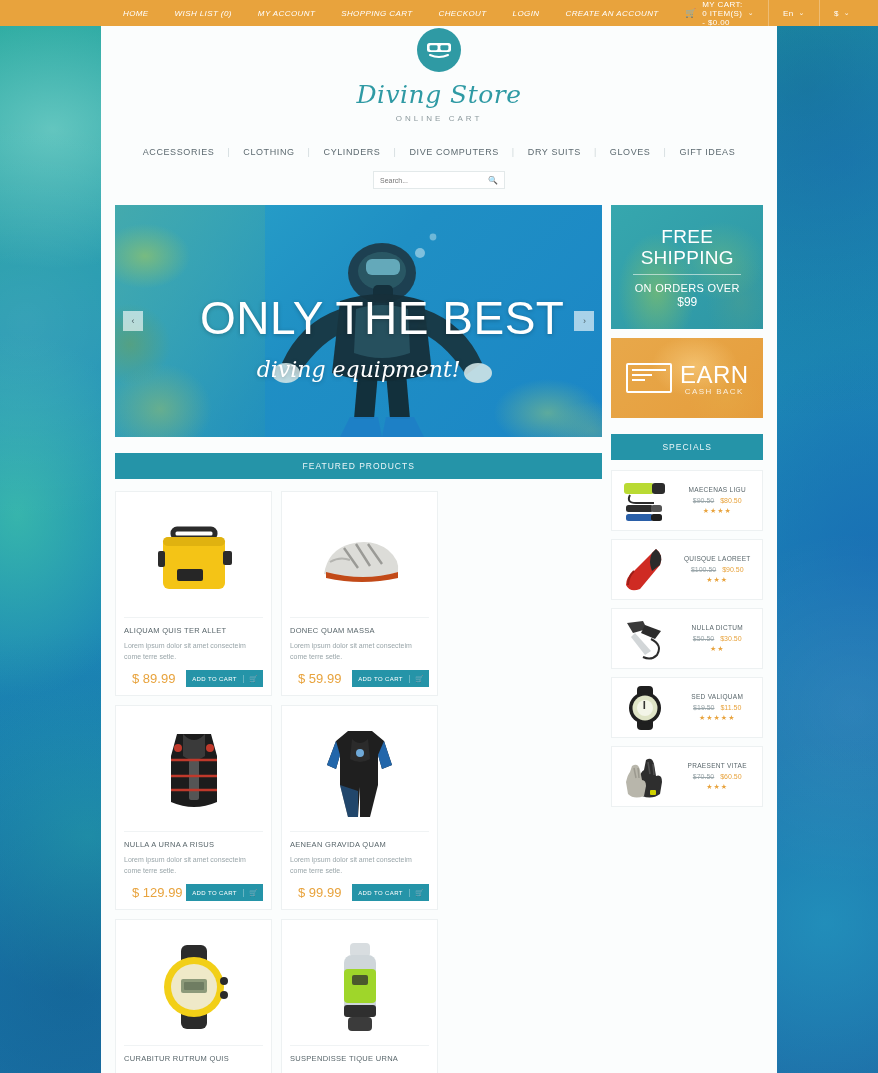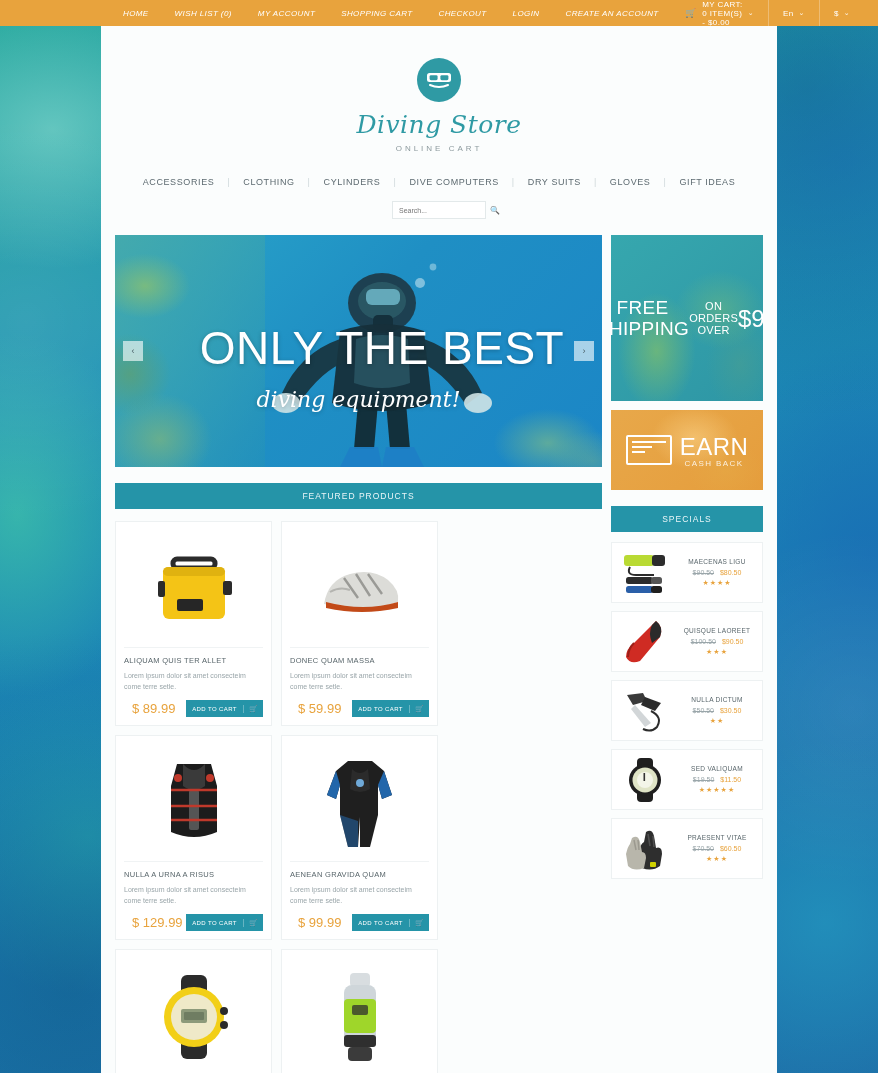--- a/index.html
+++ b/index.html
@@ -49,21 +49,21 @@
   .caret { font-size: 7px; opacity:.9; }
   
   .page {
     position: relative; z-index: 4;
     width: 676px; margin: 0 auto;
     background: #fbfdfd;
     min-height: 1047px;
     padding-bottom: 0;
   }
   
-  .logo-wrap { padding: 32px 0 8px; text-align: center; }
+  .logo-wrap { padding: 2px 0 8px; text-align: center; }
   .logo-circle {
     width: 44px; height: 44px; border-radius: 50%;
     background: #2f9aa4; margin: 0 auto 8px;
     display: flex; align-items: center; justify-content: center;
   }
   .logo-name {
     font-family: "DejaVu Serif", serif; font-style: italic;
     font-size: 25px; color: #2f9aa4; letter-spacing: .5px;
   }
   .logo-sub {
@@ -72,21 +72,21 @@
   
   .mainnav {
     display: flex; justify-content: center; align-items: center;
     margin-top: 16px; font-size: 9px; letter-spacing: .6px;
   }
   .mainnav a { color: #5d6a70; text-decoration: none; padding: 0 13px; }
   .mainnav .sep { color: #cfd8da; font-size: 9px; }
   
   .search-row { display:flex; justify-content:center; margin: 14px 0 16px; }
   .search-box {
-    width: 94px; height: 18px; border: 1px solid #e3e9ea; background:#fff;
+    width: 132px; height: 18px; border: 1px solid #e3e9ea; background:#fff;
     display:flex; align-items:center; padding: 0 6px;
   }
   .search-box input {
     border: 0; outline: 0; flex: 1; font-size: 7px; color:#9aa6aa;
     font-family: "Liberation Sans", sans-serif; background: transparent;
   }
   .search-ico { color:#b3bec1; font-size: 8px; }
   
   .content { display: flex; gap: 9px; padding: 0 14px; }
   .col-left { width: 489px; }
@@ -128,35 +128,35 @@
   .hero-arrow {
     position:absolute; top: 50%; transform: translateY(-50%);
     width: 20px; height: 20px; background: rgba(255,255,255,.62);
     display:flex; align-items:center; justify-content:center;
     font-size: 9px; color:#4b6168; z-index: 4; cursor: pointer;
   }
   .hero-arrow.left { left: 8px; }
   .hero-arrow.right { right: 8px; }
   
   .banner {
-    position: relative; overflow: hidden; height: 166px;
-    display:flex; align-items:center; justify-content:center; flex-direction: row;
+    position: relative; overflow: hidden; height: 124px;
+    display:flex; align-items:center; justify-content:center; flex-direction: column;
   }
   .banner.ship { background: linear-gradient(140deg,#36a7ae,#2e96a5); }
   .banner.ship .bg-fins {
     position:absolute; inset:0;
     background:
       radial-gradient(ellipse 60px 90px at 30% 70%, rgba(150,200,90,.55), transparent 65%),
       radial-gradient(ellipse 70px 60px at 72% 45%, rgba(120,190,120,.45), transparent 65%),
       radial-gradient(ellipse 50px 70px at 85% 78%, rgba(80,160,140,.45), transparent 68%);
   }
   .b-t1 { position:relative; z-index:2; color:#fff; font-size: 19px; line-height: 21px; text-align:center; letter-spacing:.3px; }
   .b-div { position:relative; z-index:2; width: 108px; height:1px; background: rgba(255,255,255,.55); margin: 6px 0 7px; }
   .b-t2 { position:relative; z-index:2; color:#fff; font-size: 11px; text-align:center; letter-spacing:.3px; }
-  .b-t3 { position:relative; z-index:2; color:#fff; font-size: 24px; text-align:center; margin-top: 1px; }
+  .b-t3 { position:relative; z-index:2; color:#fff; font-size: 12px; text-align:center; margin-top: 1px; }
   .banner.earn { height: 80px; margin-top: 9px; background: linear-gradient(140deg,#e8a84a,#e59d3c); flex-direction: row; gap: 8px; }
   .banner.earn .bg-tex {
     position:absolute; inset:0;
     background:
       radial-gradient(ellipse 70px 50px at 55% 35%, rgba(255,220,150,.5), transparent 62%),
       radial-gradient(ellipse 60px 50px at 75% 75%, rgba(230,170,70,.5), transparent 62%);
   }
   .card-ico {
     position:relative; z-index:2; width: 46px; height: 30px;
     border: 2px solid #fff; border-radius: 2px; padding: 4px 4px 0;

